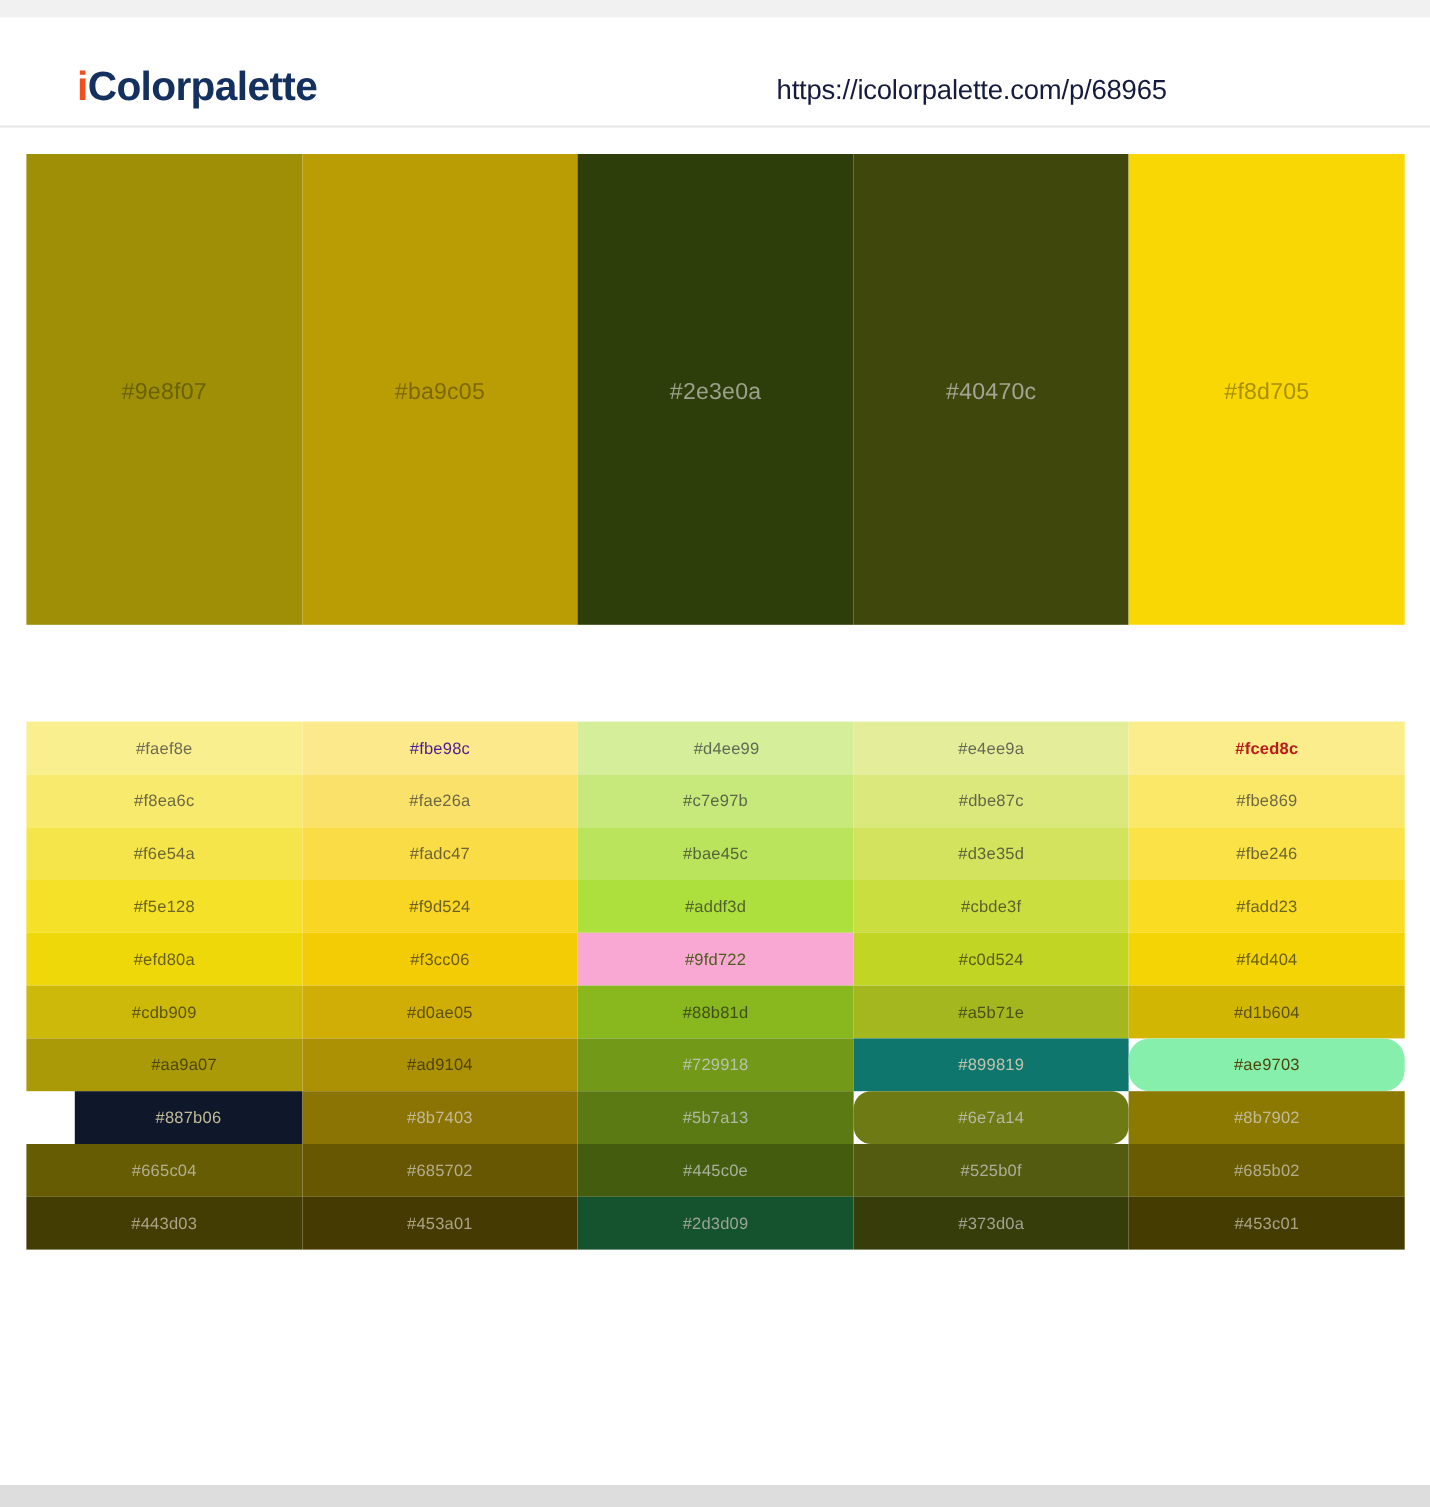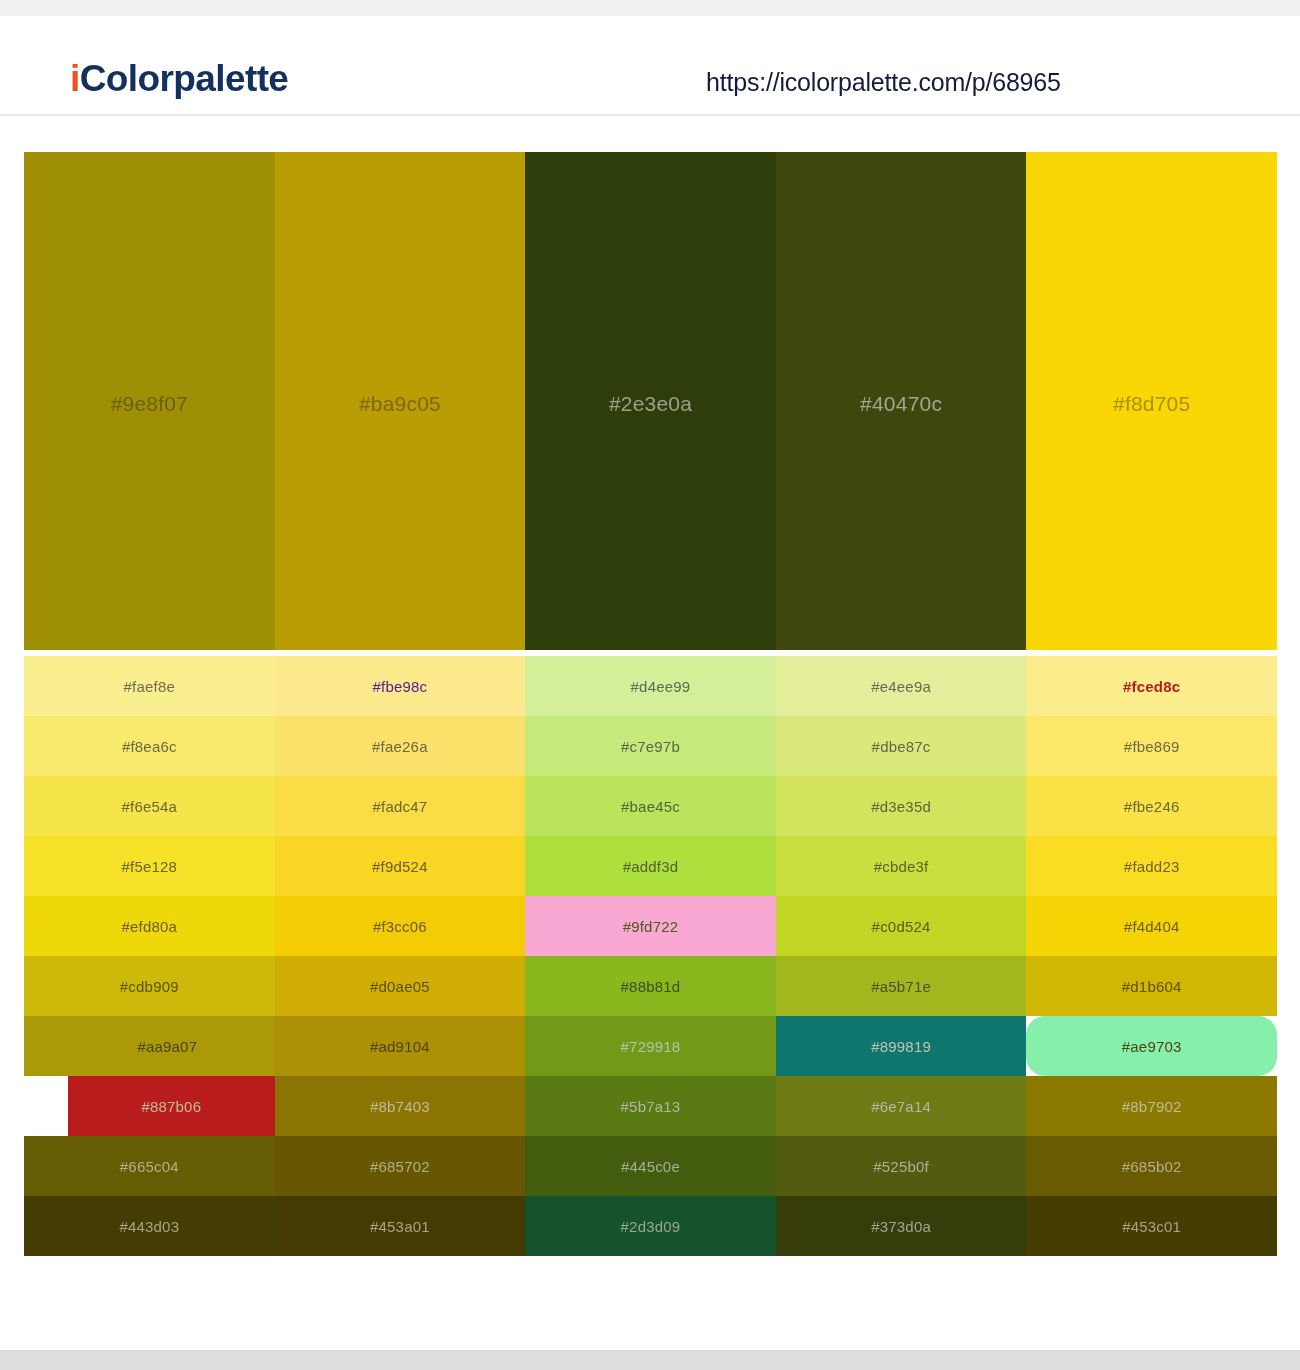--- a/index.html
+++ b/index.html
@@ -58,23 +58,23 @@
     font-size: 25px;
     color: #151b3d;
     letter-spacing: -0.2px;
     white-space: nowrap;
   }
 
   
   .palette-strip {
     position: absolute;
     left: 24px;
-    top: 152px;
+    top: 140px;
     width: 1253px;
-    height: 498px;
+    height: 428px;
     display: flex;
     justify-content: flex-end;
   }
   .palette-cell {
     flex: 1 1 0;
     position: relative;
     display: flex;
     align-items: center;
     justify-content: center;
   }
@@ -91,21 +91,21 @@
     top: 656px;
     width: 1253px;
     display: flex;
   }
   .shade-col {
     flex: 1 1 0;
     display: flex;
     flex-direction: column;
   }
   .shade-cell {
-    height: 60px;
+    height: 48px;
     display: flex;
     align-items: center;
     justify-content: center;
     font-size: 15px;
     letter-spacing: 0.2px;
   }
 
   
   .footer-strip {
     position: absolute;
@@ -150,21 +150,21 @@
 
   <div class="shade-grid" id="shade-grid">
       <div class="shade-col">
         <div class="shade-cell" style="background: rgb(250, 239, 142); color: rgb(111, 107, 83);">#faef8e</div>
         <div class="shade-cell" style="background: rgb(248, 234, 108); color: rgb(109, 105, 67);">#f8ea6c</div>
         <div class="shade-cell" style="background: rgb(246, 229, 74); color: rgb(108, 103, 52);">#f6e54a</div>
         <div class="shade-cell" style="background: rgb(245, 225, 40); color: rgb(107, 101, 38);">#f5e128</div>
         <div class="shade-cell" style="background: rgb(239, 216, 10); color: rgb(105, 97, 23);">#efd80a</div>
         <div class="shade-cell" style="background: rgb(205, 185, 9); color: rgb(91, 83, 16);">#cdb909</div>
         <div class="shade-cell" style="background: rgb(170, 154, 7); color: rgb(76, 70, 12); padding-left: 36px;">#aa9a07</div>
-        <div class="shade-cell" style="background: #b91c1c; color: rgb(192, 187, 152); margin-left: 44px;">#887b06</div>
+        <div class="shade-cell" style="background: #0f172a; color: rgb(192, 187, 152); margin-left: 44px;">#887b06</div>
         <div class="shade-cell" style="background: rgb(102, 92, 4); color: rgb(179, 174, 140);">#665c04</div>
         <div class="shade-cell" style="background: rgb(68, 61, 3); color: rgb(169, 164, 135);">#443d03</div>
       </div>
       <div class="shade-col">
         <div class="shade-cell" style="background: rgb(251, 233, 140); color: #4c1d95;">#fbe98c</div>
         <div class="shade-cell" style="background: rgb(250, 226, 106); color: rgb(110, 103, 66);">#fae26a</div>
         <div class="shade-cell" style="background: rgb(250, 220, 71); color: rgb(109, 101, 51);">#fadc47</div>
         <div class="shade-cell" style="background: rgb(249, 213, 36); color: rgb(108, 97, 37);">#f9d524</div>
         <div class="shade-cell" style="background: rgb(243, 204, 6); color: rgb(106, 92, 21);">#f3cc06</div>
         <div class="shade-cell" style="background: rgb(208, 174, 5); color: rgb(92, 79, 15);">#d0ae05</div>
@@ -186,21 +186,21 @@
         <div class="shade-cell" style="background: #14532d; color: rgb(155, 165, 147);">#2d3d09</div>
       </div>
       <div class="shade-col">
         <div class="shade-cell" style="background: rgb(228, 238, 154); color: rgb(102, 106, 85);">#e4ee9a</div>
         <div class="shade-cell" style="background: rgb(219, 232, 124); color: rgb(98, 103, 72);">#dbe87c</div>
         <div class="shade-cell" style="background: rgb(211, 227, 93); color: rgb(95, 100, 57);">#d3e35d</div>
         <div class="shade-cell" style="background: rgb(203, 222, 63); color: rgb(92, 97, 44);">#cbde3f</div>
         <div class="shade-cell" style="background: rgb(192, 213, 36); color: rgb(87, 93, 30);">#c0d524</div>
         <div class="shade-cell" style="background: rgb(165, 183, 30); color: rgb(75, 81, 25);">#a5b71e</div>
         <div class="shade-cell" style="background: #0f766e; color: rgb(194, 196, 172);">#899819</div>
-        <div class="shade-cell" style="background: rgb(110, 122, 20); color: rgb(182, 185, 163);">#6e7a14</div>
+        <div class="shade-cell" style="background: rgb(110, 122, 20); color: rgb(182, 185, 163); border-radius: 16px;">#6e7a14</div>
         <div class="shade-cell" style="background: rgb(82, 91, 15); color: rgb(172, 174, 153);">#525b0f</div>
         <div class="shade-cell" style="background: rgb(55, 61, 10); color: rgb(161, 164, 144);">#373d0a</div>
       </div>
       <div class="shade-col">
         <div class="shade-cell" style="background: rgb(252, 237, 140); color: #b91c1c; font-weight: bold;">#fced8c</div>
         <div class="shade-cell" style="background: rgb(251, 232, 105); color: rgb(111, 106, 66);">#fbe869</div>
         <div class="shade-cell" style="background: rgb(251, 226, 70); color: rgb(110, 103, 51);">#fbe246</div>
         <div class="shade-cell" style="background: rgb(250, 221, 35); color: rgb(109, 100, 37);">#fadd23</div>
         <div class="shade-cell" style="background: rgb(244, 212, 4); color: rgb(106, 96, 21);">#f4d404</div>
         <div class="shade-cell" style="background: rgb(209, 182, 4); color: rgb(92, 82, 15);">#d1b604</div>

